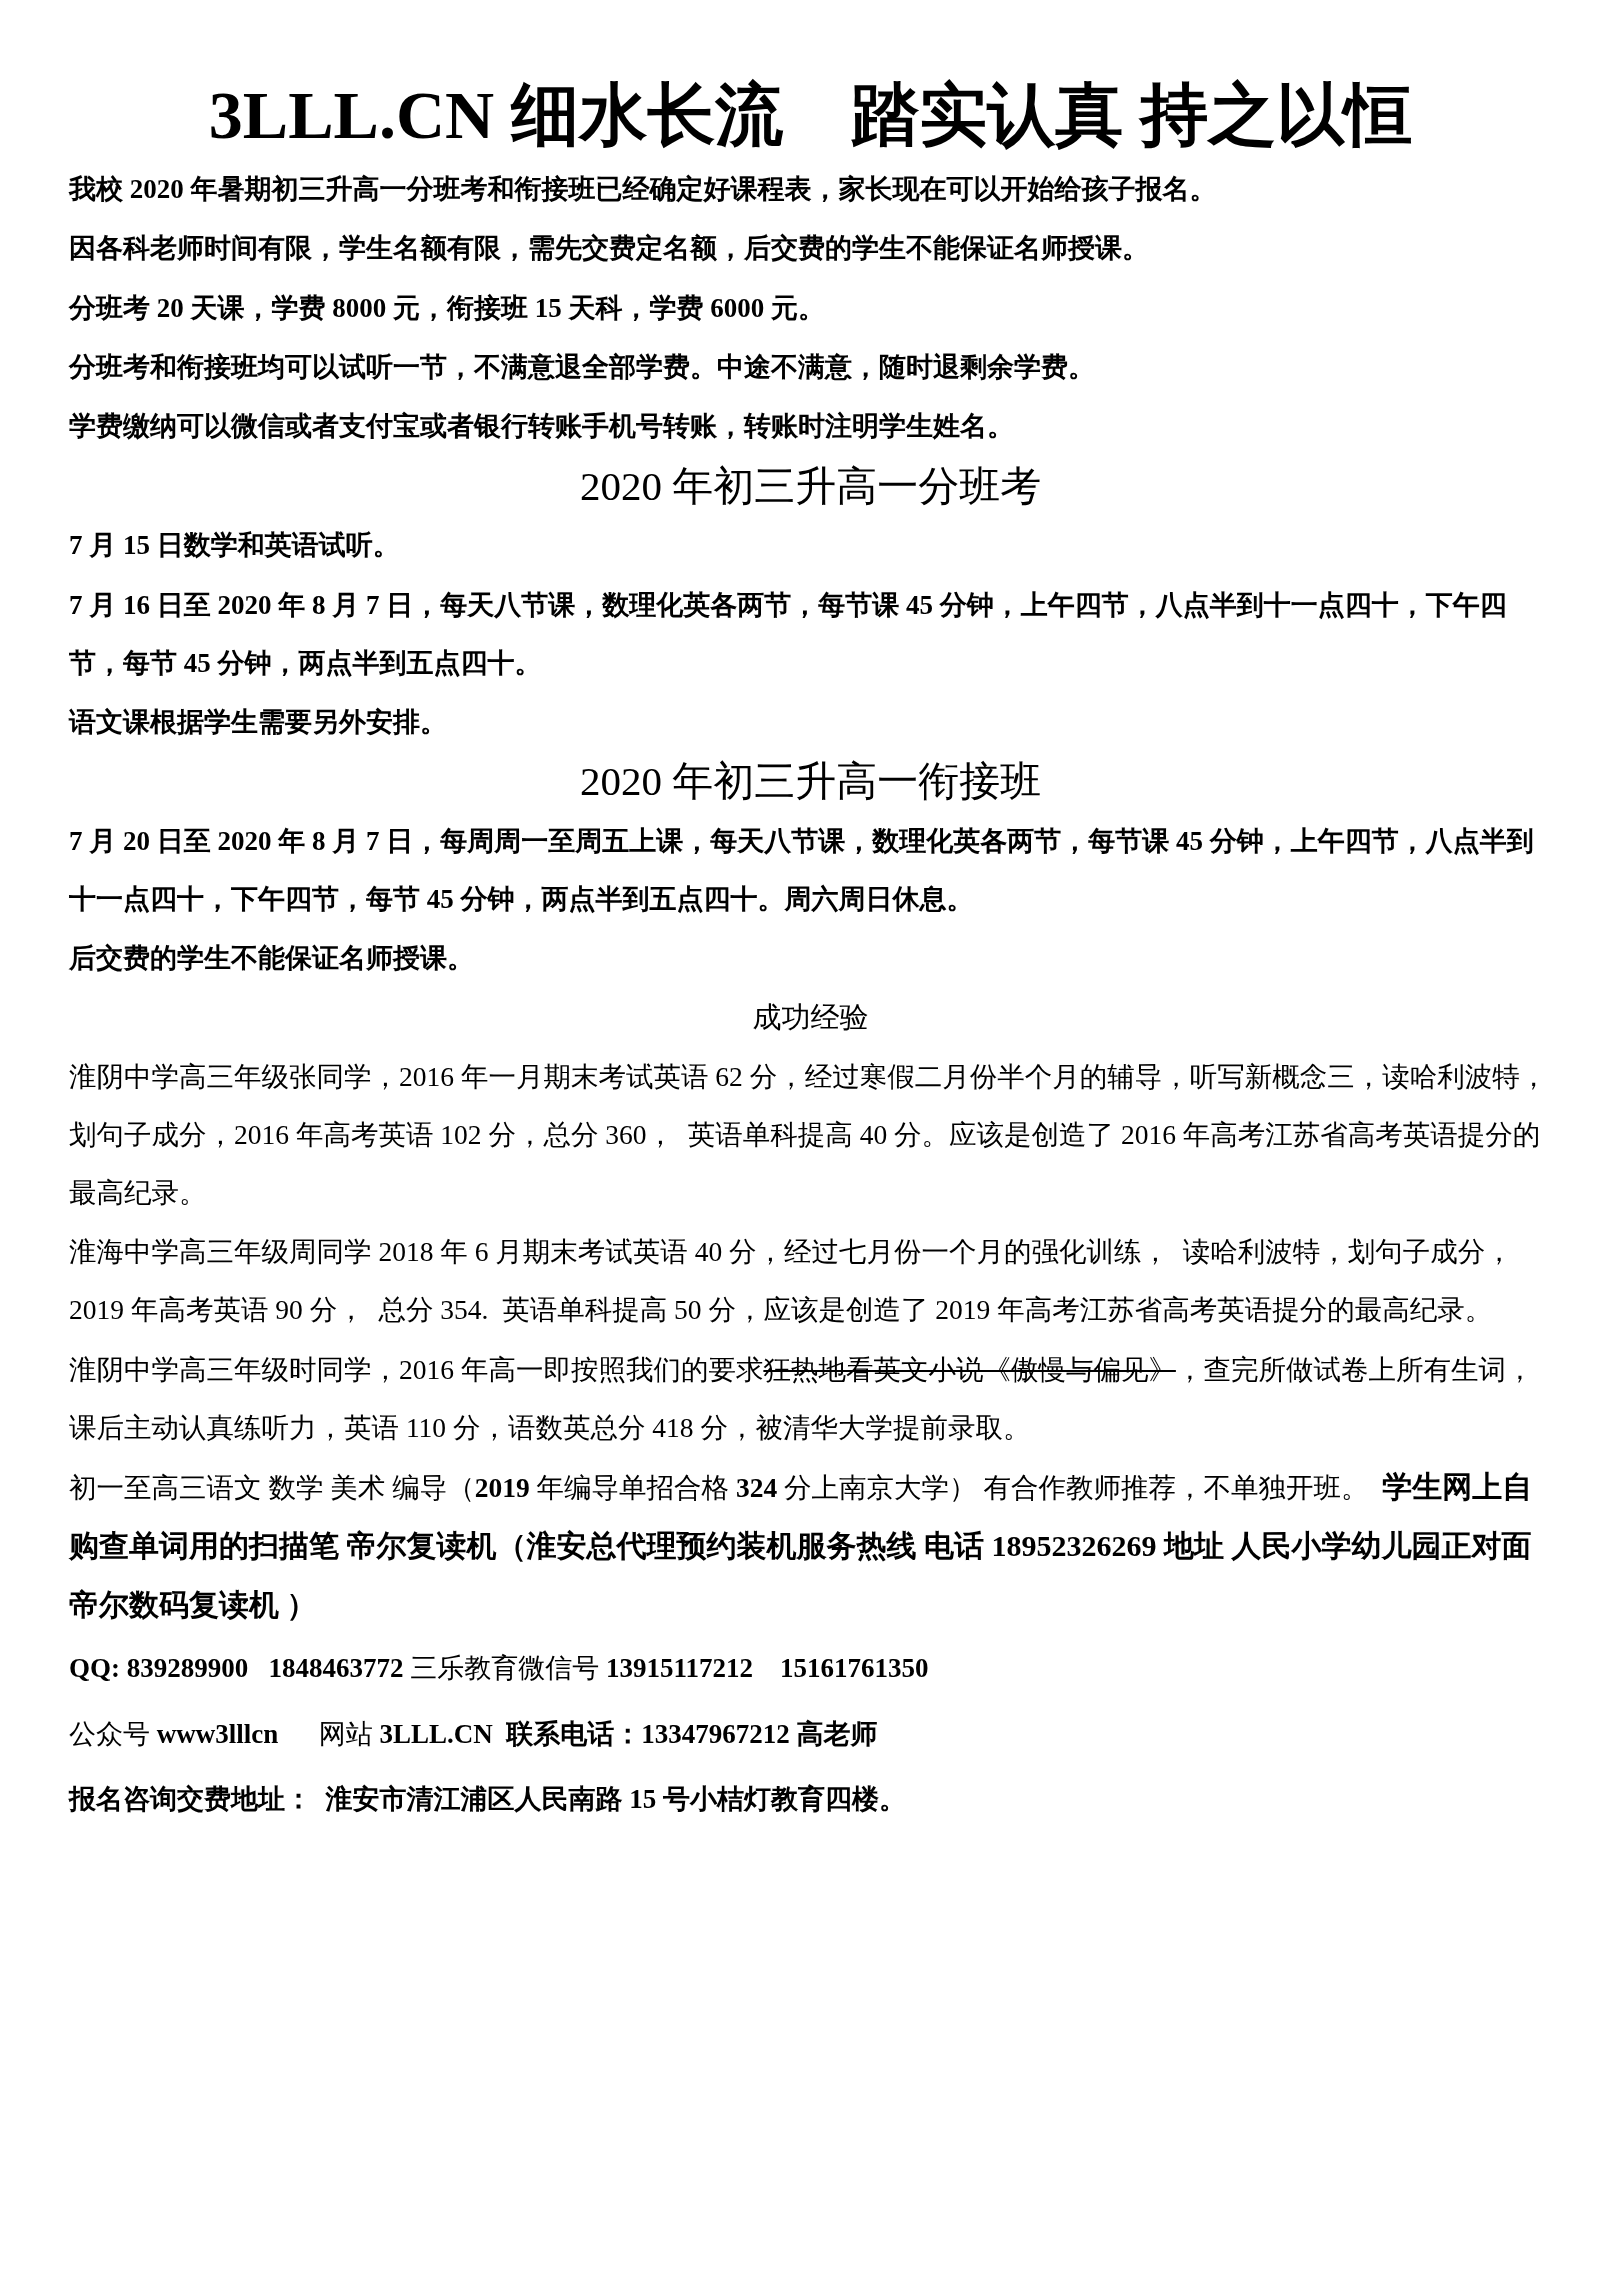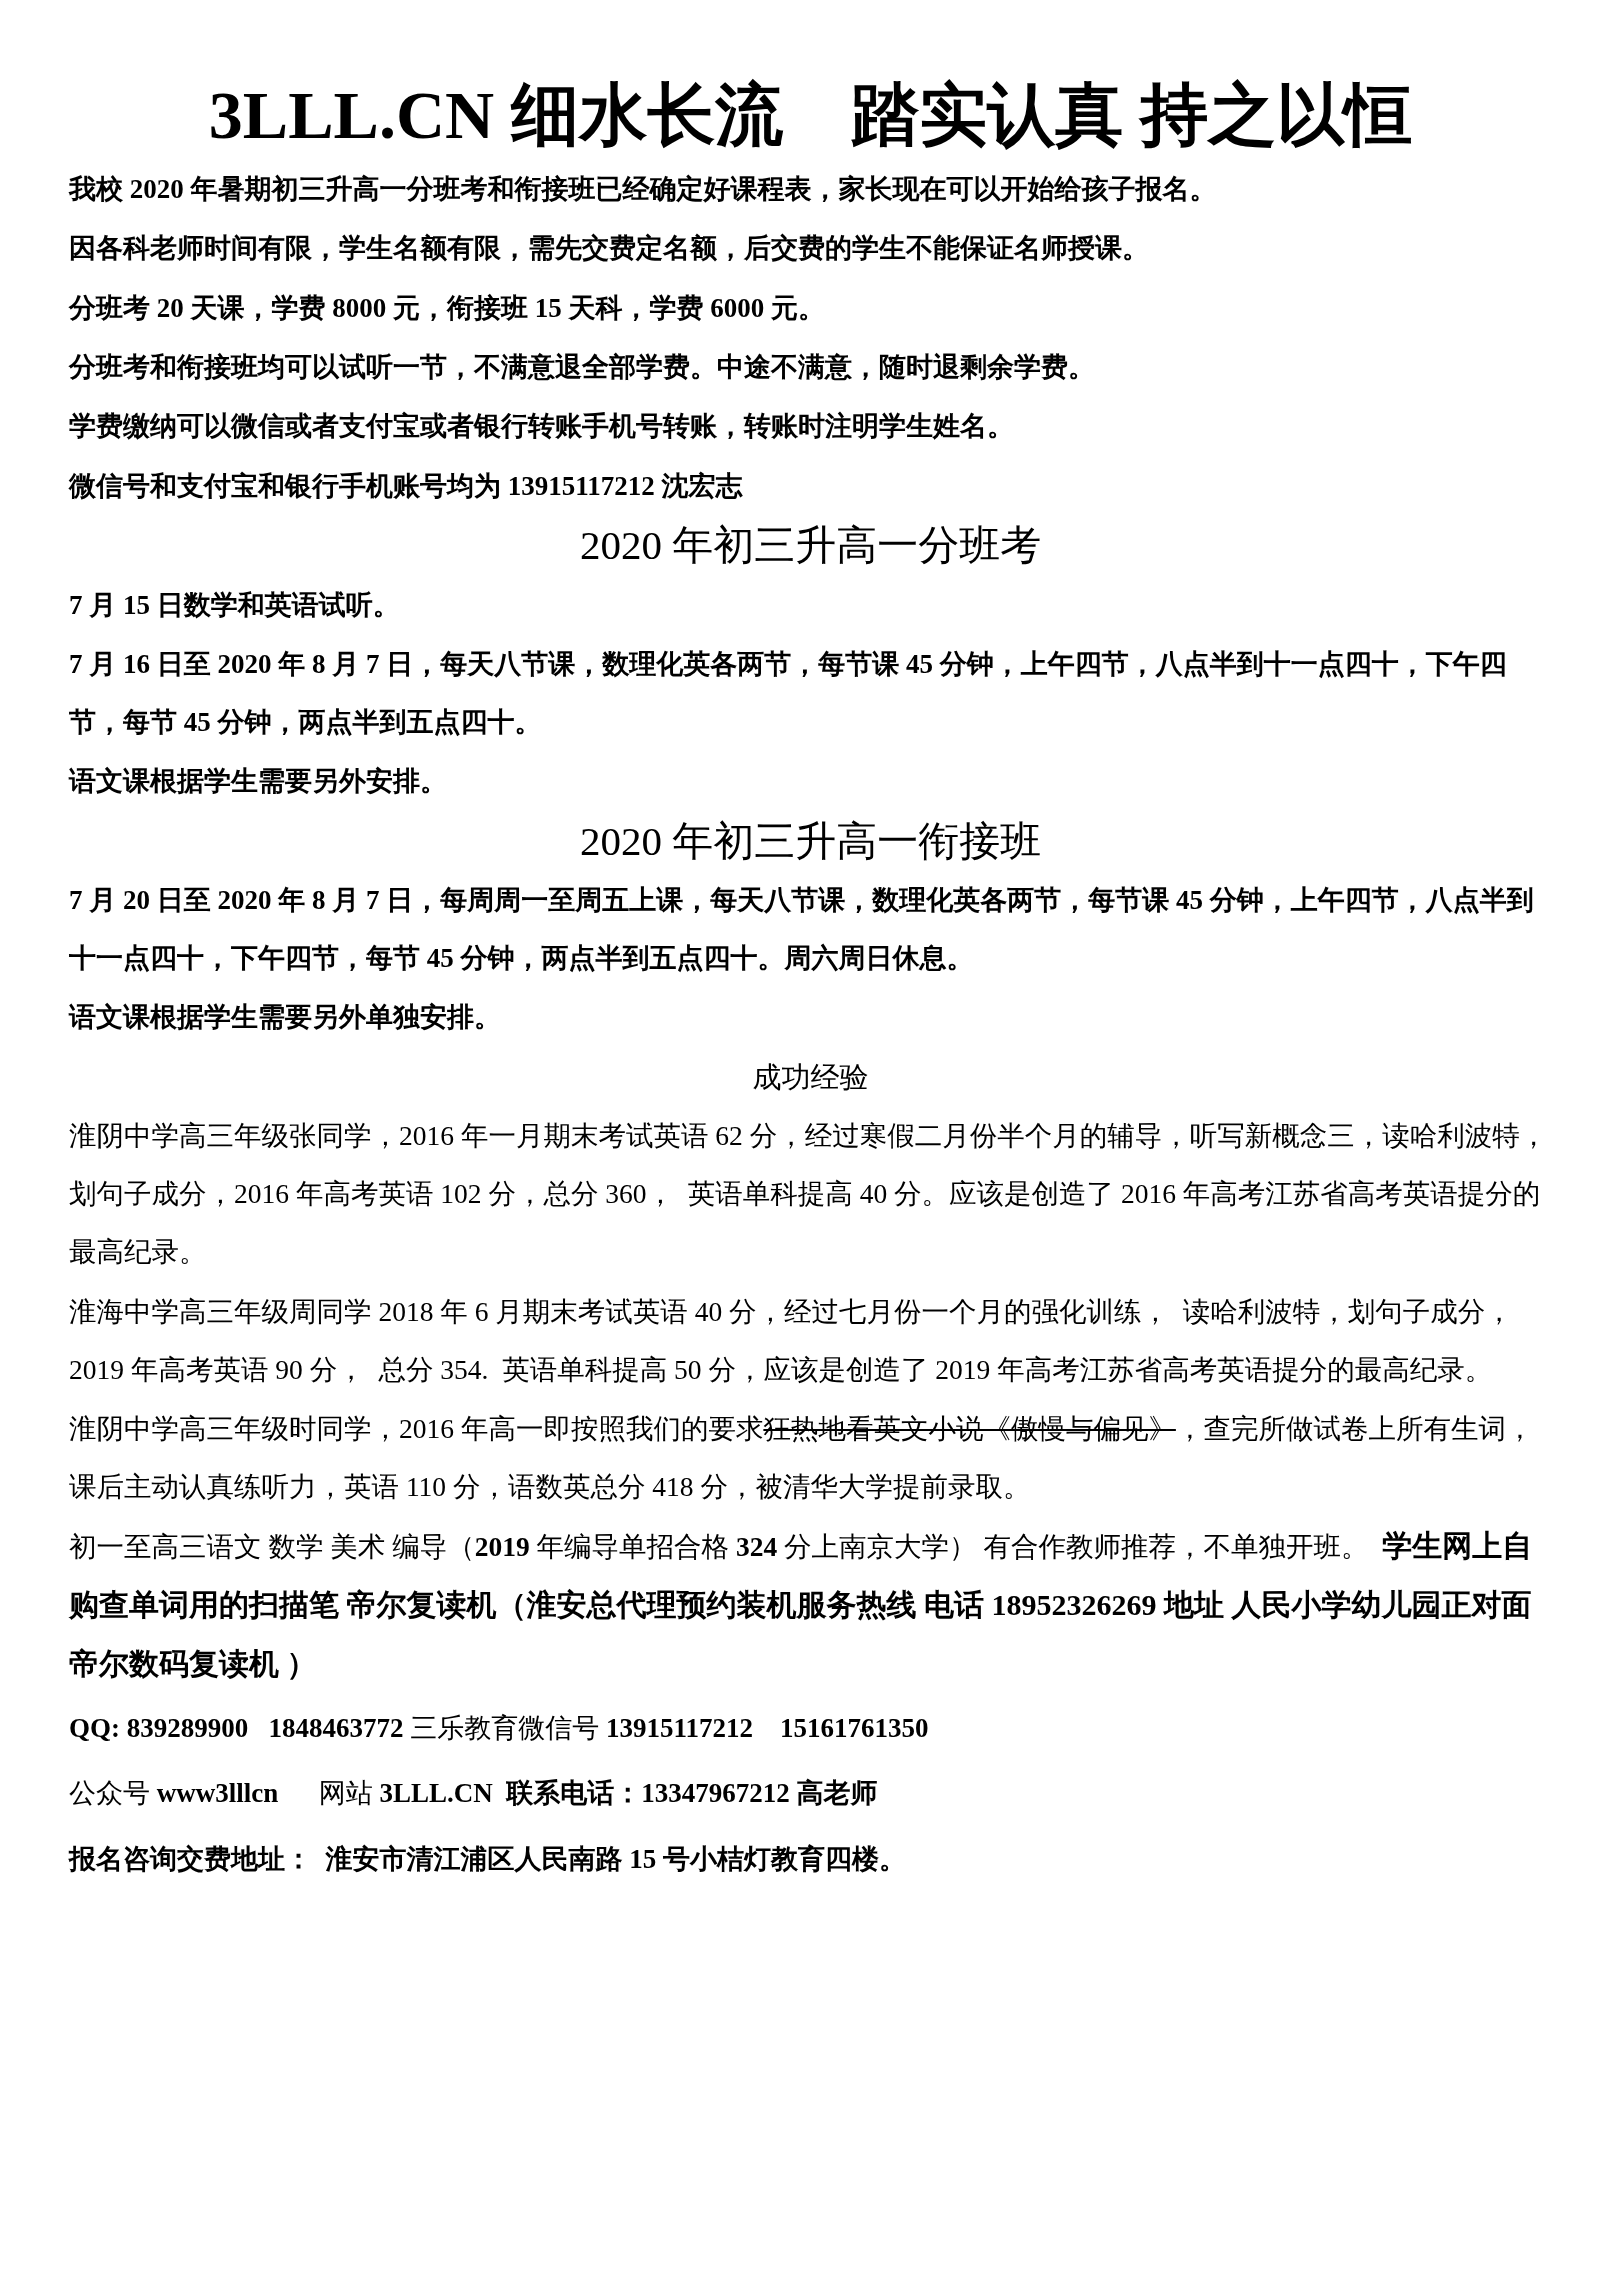--- a/index.html
+++ b/index.html
@@ -74,30 +74,29 @@
 
 <div class="page">
 
   <h1 class="doc-title">3LLL.CN 细水长流　踏实认真 持之以恒</h1>
 
   <p class="body-para">我校 2020 年暑期初三升高一分班考和衔接班已经确定好课程表，家长现在可以开始给孩子报名。</p>
   <p class="body-para">因各科老师时间有限，学生名额有限，需先交费定名额，后交费的学生不能保证名师授课。</p>
   <p class="body-para">分班考 20 天课，学费 8000 元，衔接班 15 天科，学费 6000 元。</p>
   <p class="body-para">分班考和衔接班均可以试听一节，不满意退全部学费。中途不满意，随时退剩余学费。</p>
   <p class="body-para">学费缴纳可以微信或者支付宝或者银行转账手机号转账，转账时注明学生姓名。</p>
-  <p class="body-para">微信号和支付宝和银行手机账号均为 13915117212 沈宏志</p>
 
   <h2 class="section-heading">2020 年初三升高一分班考</h2>
   <p class="body-para">7 月 15 日数学和英语试听。</p>
   <p class="body-para">7 月 16 日至 2020 年 8 月 7 日，每天八节课，数理化英各两节，每节课 45 分钟，上午四节，八点半到十一点四十，下午四节，每节 45 分钟，两点半到五点四十。</p>
   <p class="body-para">语文课根据学生需要另外安排。</p>
 
   <h2 class="section-heading">2020 年初三升高一衔接班</h2>
   <p class="body-para">7 月 20 日至 2020 年 8 月 7 日，每周周一至周五上课，每天八节课，数理化英各两节，每节课 45 分钟，上午四节，八点半到十一点四十，下午四节，每节 45 分钟，两点半到五点四十。周六周日休息。</p>
-  <p class="body-para">语文课根据学生需要另外单独安排。</p>
+  <p class="body-para">后交费的学生不能保证名师授课。</p>
 
   <h3 class="success-heading">成功经验</h3>
 
   <p class="testimonial">淮阴中学高三年级张同学，2016 年一月期末考试英语 62 分，经过寒假二月份半个月的辅导，听写新概念三，读哈利波特，划句子成分，2016 年高考英语 102 分，总分 360，  英语单科提高 40 分。应该是创造了 2016 年高考江苏省高考英语提分的最高纪录。</p>
   <p class="testimonial">淮海中学高三年级周同学 2018 年 6 月期末考试英语 40 分，经过七月份一个月的强化训练，  读哈利波特，划句子成分，2019 年高考英语 90 分，  总分 354.  英语单科提高 50 分，应该是创造了 2019 年高考江苏省高考英语提分的最高纪录。</p>
 
   <p class="testimonial"><span>淮阴中学高三年级时同学，2016 年高一即按照我们的要求</span><span class="strike">狂热地看英文小说《傲慢与偏见》</span><span>，查完所做试卷上所有生词，课后主动认真练听力，英语 110 分，语数英总分 418 分，被清华大学提前录取。</span></p>
 
   <p class="testimonial"><span>初一至高三语文 数学 美术 编导（</span><span class="bold-num">2019</span><span> 年编导单招合格 </span><span class="bold-num">324</span><span> 分上南京大学） 有合作教师推荐，不单独开班。  </span><span class="bold-tail">学生网上自购查单词用的扫描笔 帝尔复读机（淮安总代理预约装机服务热线 电话 18952326269 地址 人民小学幼儿园正对面帝尔数码复读机 ）</span></p>
 

